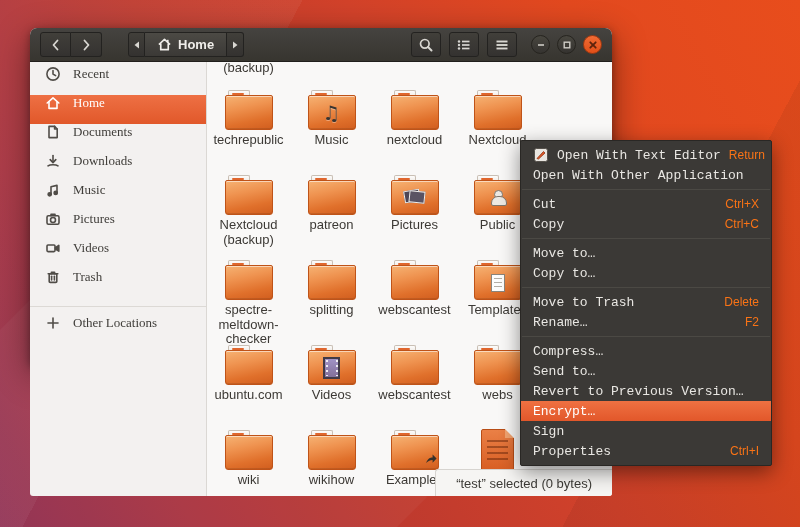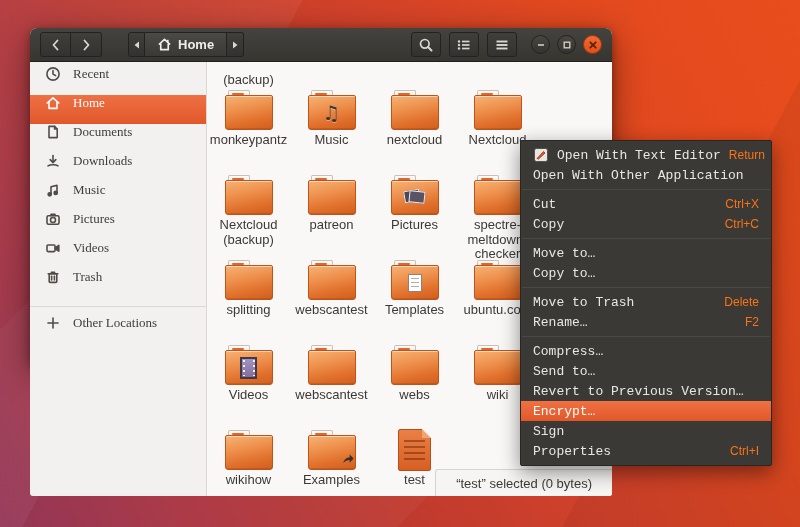--- a/index.html
+++ b/index.html
@@ -69,21 +69,21 @@
   }
   .sbitem .icn { width:17px; color:#504d48; }
   .sbitem.sel { background:linear-gradient(#ee7044,#e1582a); color:#ffffff; }
   .sbitem.sel .icn { color:#ffffff; }
   .sbsep { height:1px; background:#dcd9d5; margin:8px 0; }
   .sbother { margin-top:1px; }
 
   
   .content { position:relative; flex:1; background:#f9f8f7; overflow:hidden; }
   .cliplabel { position:absolute; top:-2px; left:0; width:83px; text-align:center;
-    font-size:13px; color:#3c3935;margin-top:12px; }
+    font-size:13px; color:#3c3935; }
   .grid {
     position:absolute; left:0; top:18px; right:0;
     display:grid; grid-template-columns:repeat(4,83px); grid-auto-rows:85px;
   }
   .cell { display:flex; flex-direction:column; align-items:center; padding-top:10px; cursor:default; }
   .flabel { margin-top:3px; font-size:13px; line-height:1.12; color:#3c3935; text-align:center;
     max-width:82px; overflow-wrap:anywhere; }
 
   
   .ficon { width:48px; height:40px; position:relative; flex:none; }
@@ -352,21 +352,21 @@
           </div>
         </div>
       <div class="content">
         <div class="cliplabel">(backup)</div>
         <div class="grid" id="grid">
             <div class="cell">
               <div class="ficon folder">
       <div class="tab"></div>
                 <div class="fbody"></div>
       </div>
-              <div class="flabel">monkeypantz</div>
+              <div class="flabel">techrepublic</div>
             </div>
             <div class="cell">
               <div class="ficon folder">
       <div class="tab"></div>
                 <div class="fbody"></div>
       <div class="emblem">
                   <span class="em-note">♫</span>
                 </div>
               </div>
               <div class="flabel">Music</div>
@@ -404,20 +404,30 @@
       <div class="tab"></div>
                 <div class="fbody"></div>
       <div class="emblem">
                   <span class="em-pics">
                     <i class="p1"></i>
                     <i class="p2"></i>
                   </span>
                 </div>
               </div>
               <div class="flabel">Pictures</div>
+            </div>
+            <div class="cell">
+              <div class="ficon folder">
+      <div class="tab"></div>
+                <div class="fbody"></div>
+      <div class="emblem">
+                  <span class="em-person"></span>
+                </div>
+              </div>
+              <div class="flabel">Public</div>
             </div>
             <div class="cell">
               <div class="ficon folder">
       <div class="tab"></div>
                 <div class="fbody"></div>
       </div>
               <div class="flabel">spectre-meltdown-checker</div>
             </div>
             <div class="cell">
               <div class="ficon folder">

